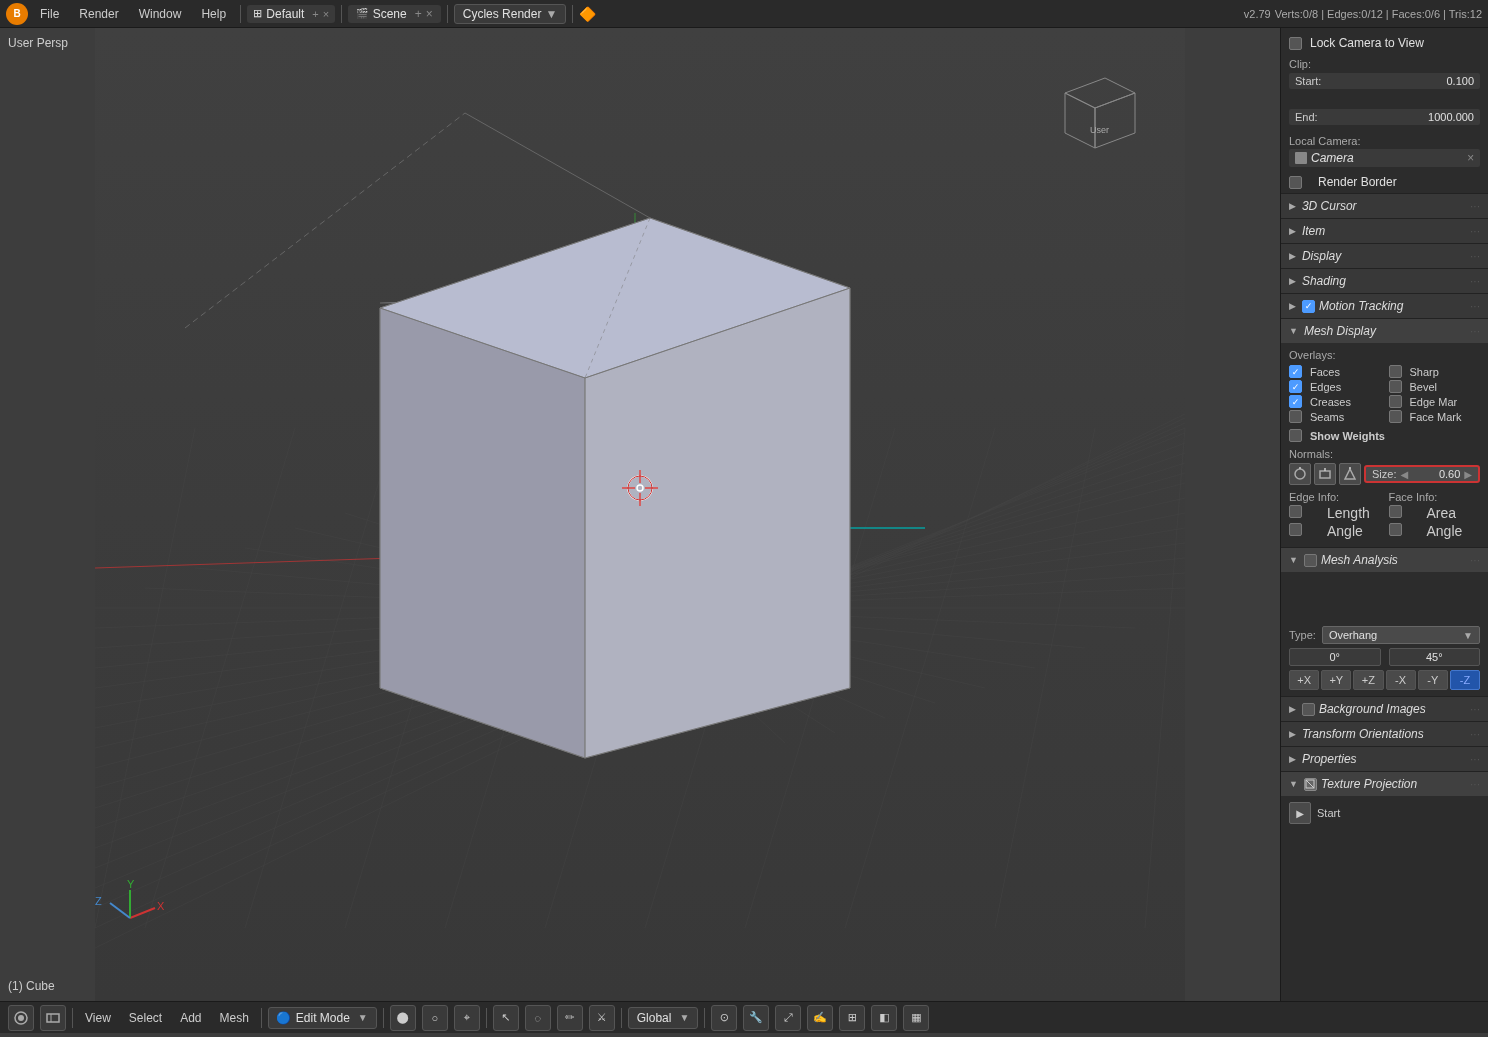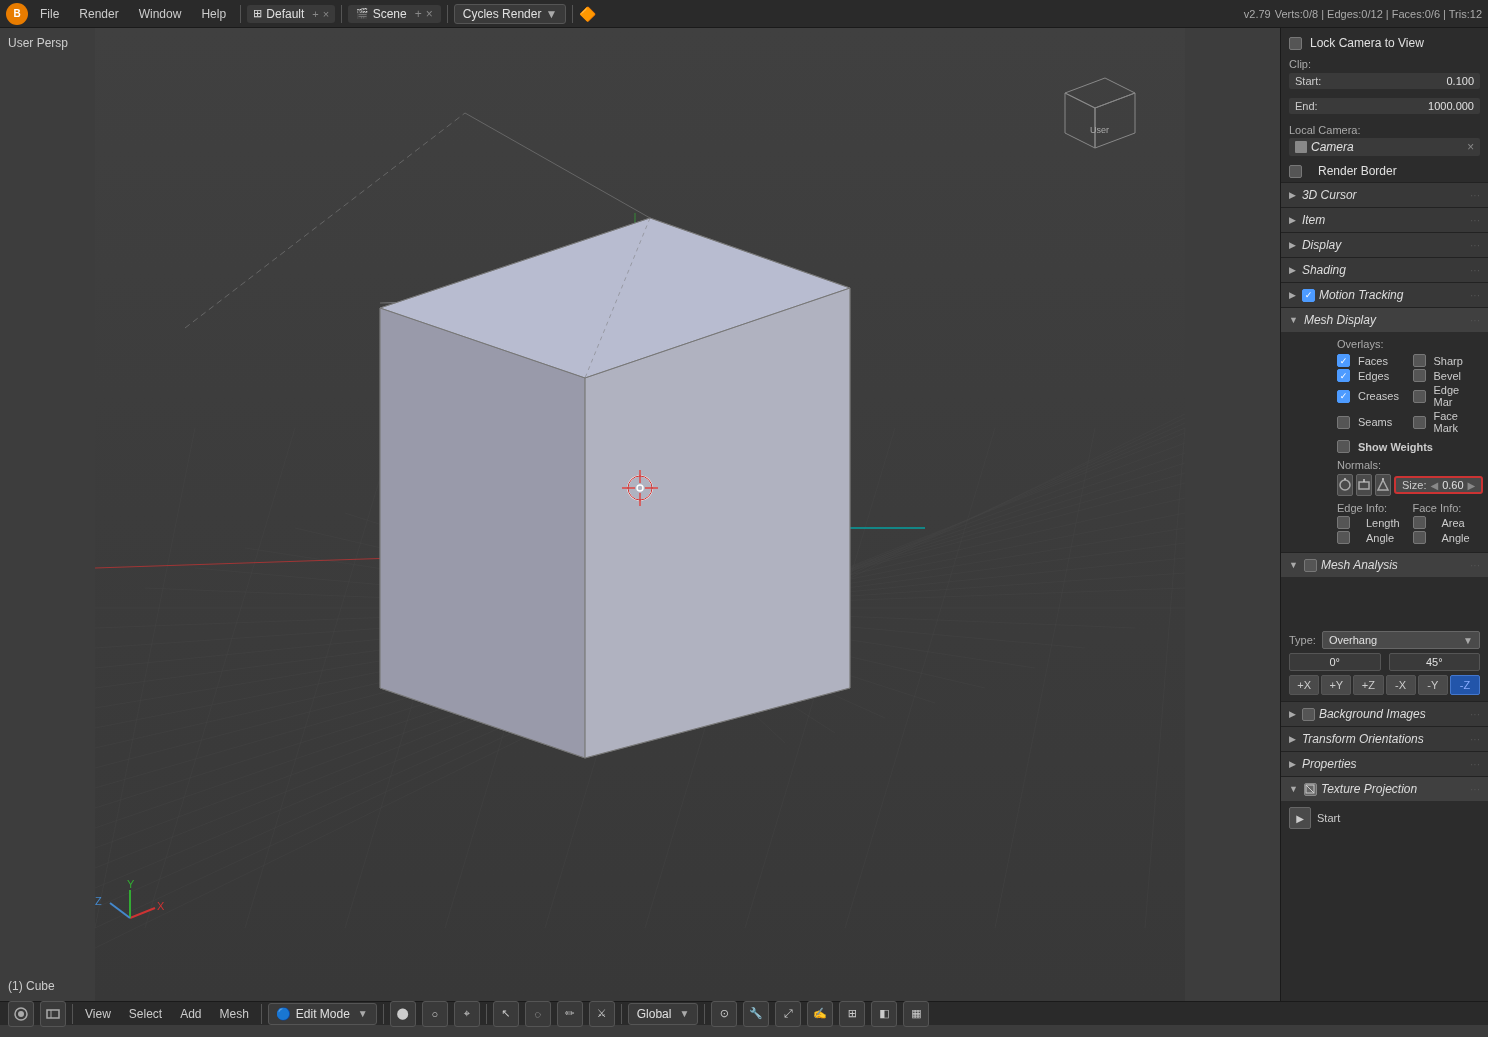--- a/index.html
+++ b/index.html
@@ -146,21 +146,21 @@
       background: #383838;
       cursor: pointer;
       border-top: 1px solid #222;
     }
     .col-arrow { color: #aaa; margin-right: 6px; font-size: 9px; }
     .col-checkbox { margin-right: 4px; }
     .col-title { color: #ddd; font-size: 12px; font-weight: 500; font-style: italic; }
     .col-dots { margin-left: auto; color: #666; font-size: 10px; }
 
     
-    .mesh-display-content { padding: 6px 8px; margin-left: 48px; }
+    .mesh-display-content { padding: 6px 8px; }
     .overlays-label { color: #aaa; font-size: 11px; margin-bottom: 4px; }
     .overlay-grid {
       display: grid; grid-template-columns: 1fr 1fr;
       gap: 2px 8px;
       margin-bottom: 6px;
     }
     .overlay-item {
       display: flex; align-items: center; gap: 4px;
       font-size: 11px; color: #ccc;
     }
@@ -193,22 +193,22 @@
     .normals-size-value { color: #e0e0e0; font-size: 11px; margin-left: auto; }
 
     
     .info-section {
       display: grid; grid-template-columns: 1fr 1fr;
       gap: 2px 8px;
       margin-top: 6px;
     }
     .info-col-label { color: #aaa; font-size: 11px; margin-bottom: 2px; }
     .info-item {
-      display: flex; align-items: center; gap: 12px;
-      font-size: 11px; color: #ccc;
+      display: flex; gap: 21px;
+      font-size: 14px; color: #ccc;
       margin-bottom: 2px;
     }
 
     
     .mesh-analysis-content { padding: 6px 8px; }
     .type-row {
       display: flex; align-items: center; gap: 6px; margin-bottom: 4px; margin-top: 48px;
     }
     .type-label { color: #aaa; font-size: 11px; }
     .type-select {
@@ -268,21 +268,21 @@
       border: 1px solid #666;
       border-radius: 2px;
       display: flex; align-items: center; justify-content: center;
       cursor: pointer;
       font-size: 10px; color: #ccc;
     }
     .start-label { color: #ccc; font-size: 11px; }
 
     
     .statusbar {
-      height: 24px;
+      height: 32px;
       background: #2a2a2a;
       border-top: 1px solid #1a1a1a;
       display: flex;
       align-items: center;
       padding: 0 8px;
       gap: 6px;
     }
     .status-mode-select {
       background: #3a3a3a;
       border: 1px solid #555;
@@ -485,21 +485,21 @@
       <div class="prop-checkbox"></div>
       <span>Lock Camera to View</span>
     </div>
 
     <div class="clip-section">
       <div class="clip-label">Clip:</div>
       <div class="clip-row">
         <span class="clip-field-label">Start:</span>
         <span class="clip-field-value">0.100</span>
       </div>
-      <div class="clip-row" style="margin-top:9px;">
+      <div class="clip-row" style="margin-top:20px;">
         <span class="clip-field-label">End:</span>
         <span class="clip-field-value">1000.000</span>
       </div>
     </div>
 
     <div class="local-camera-section">
       <div class="local-camera-label">Local Camera:</div>
       <div class="local-camera-field">
         <div class="camera-icon-small"></div>
         <span>Camera</span>

